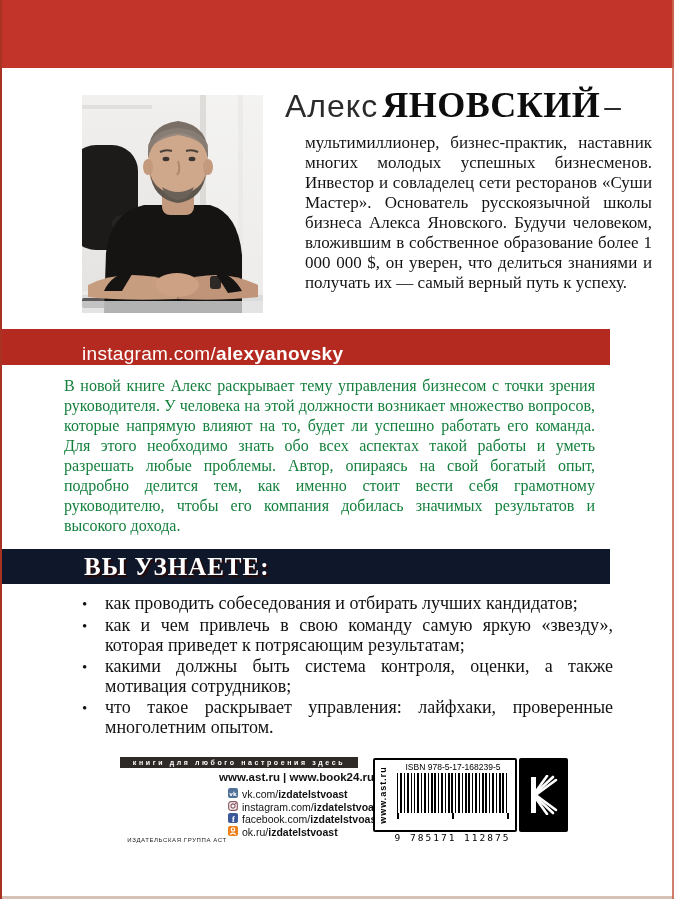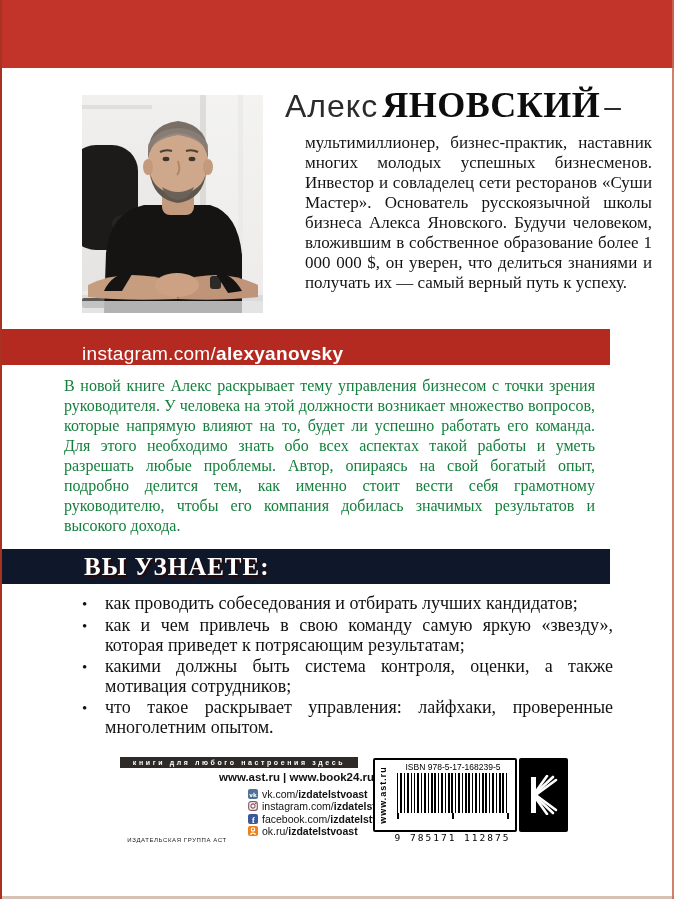--- a/index.html
+++ b/index.html
@@ -37,21 +37,21 @@
   #learn-list .dot{width:23px;flex:0 0 23px;font-size:15px;padding-top:1px;}
   #learn-list .li-text{flex:1;text-align:justify;font-family:Liberation Serif, serif;}
   
   #tagline-bar{left:120px;top:757px;width:238px;height:11px;background:#2d2a28;display:flex;align-items:center;justify-content:center;}
   #tagline-bar span{font-family:"Liberation Sans",sans-serif;font-size:7px;font-weight:bold;letter-spacing:2.6px;color:#fff;white-space:nowrap;}
   #ast-logo{left:122px;top:770px;width:110px;height:64px;}
   #ast-caption{left:104px;top:837px;width:146px;text-align:center;font-family:"Liberation Sans",sans-serif;
     font-size:6px;letter-spacing:.6px;color:#222;}
   #websites{left:219px;top:771px;font-family:"Liberation Sans","DejaVu Sans",sans-serif;font-size:11.5px;font-weight:bold;color:#111;text-align:center;}
   #social{left:228px;top:788px;font-family:"Liberation Sans","DejaVu Sans",sans-serif;font-size:10.5px;color:#111;}
-  .social-row{display:flex;align-items:center;height:11.5px;margin-bottom:1px;margin-left:20px;}
+  .social-row{display:flex;height:11.5px;margin-bottom:1px;}
   .social-row .s-icon{width:10px;height:10px;margin-right:4px;flex:0 0 10px;}
   .social-row .bold{font-weight:bold;}
   
   #barcode-box{left:373px;top:758px;width:140px;height:70px;background:#fff;border:2px solid #000;border-radius:2px;}
   #bc-vertical{position:absolute;left:0;top:0;width:15px;height:70px;display:flex;align-items:center;justify-content:center;}
   #bc-vertical span{transform:rotate(-90deg);transform-origin:center;white-space:nowrap;
     font-family:"Liberation Sans",sans-serif;font-size:9px;font-weight:bold;letter-spacing:1px;color:#000;}
   #bc-isbn{position:absolute;left:17px;right:1px;top:2px;text-align:center;
     font-family:"Liberation Sans",sans-serif;font-size:8.5px;color:#000;}
   #bc-bars{position:absolute;left:22px;top:13px;width:112px;height:40px;

